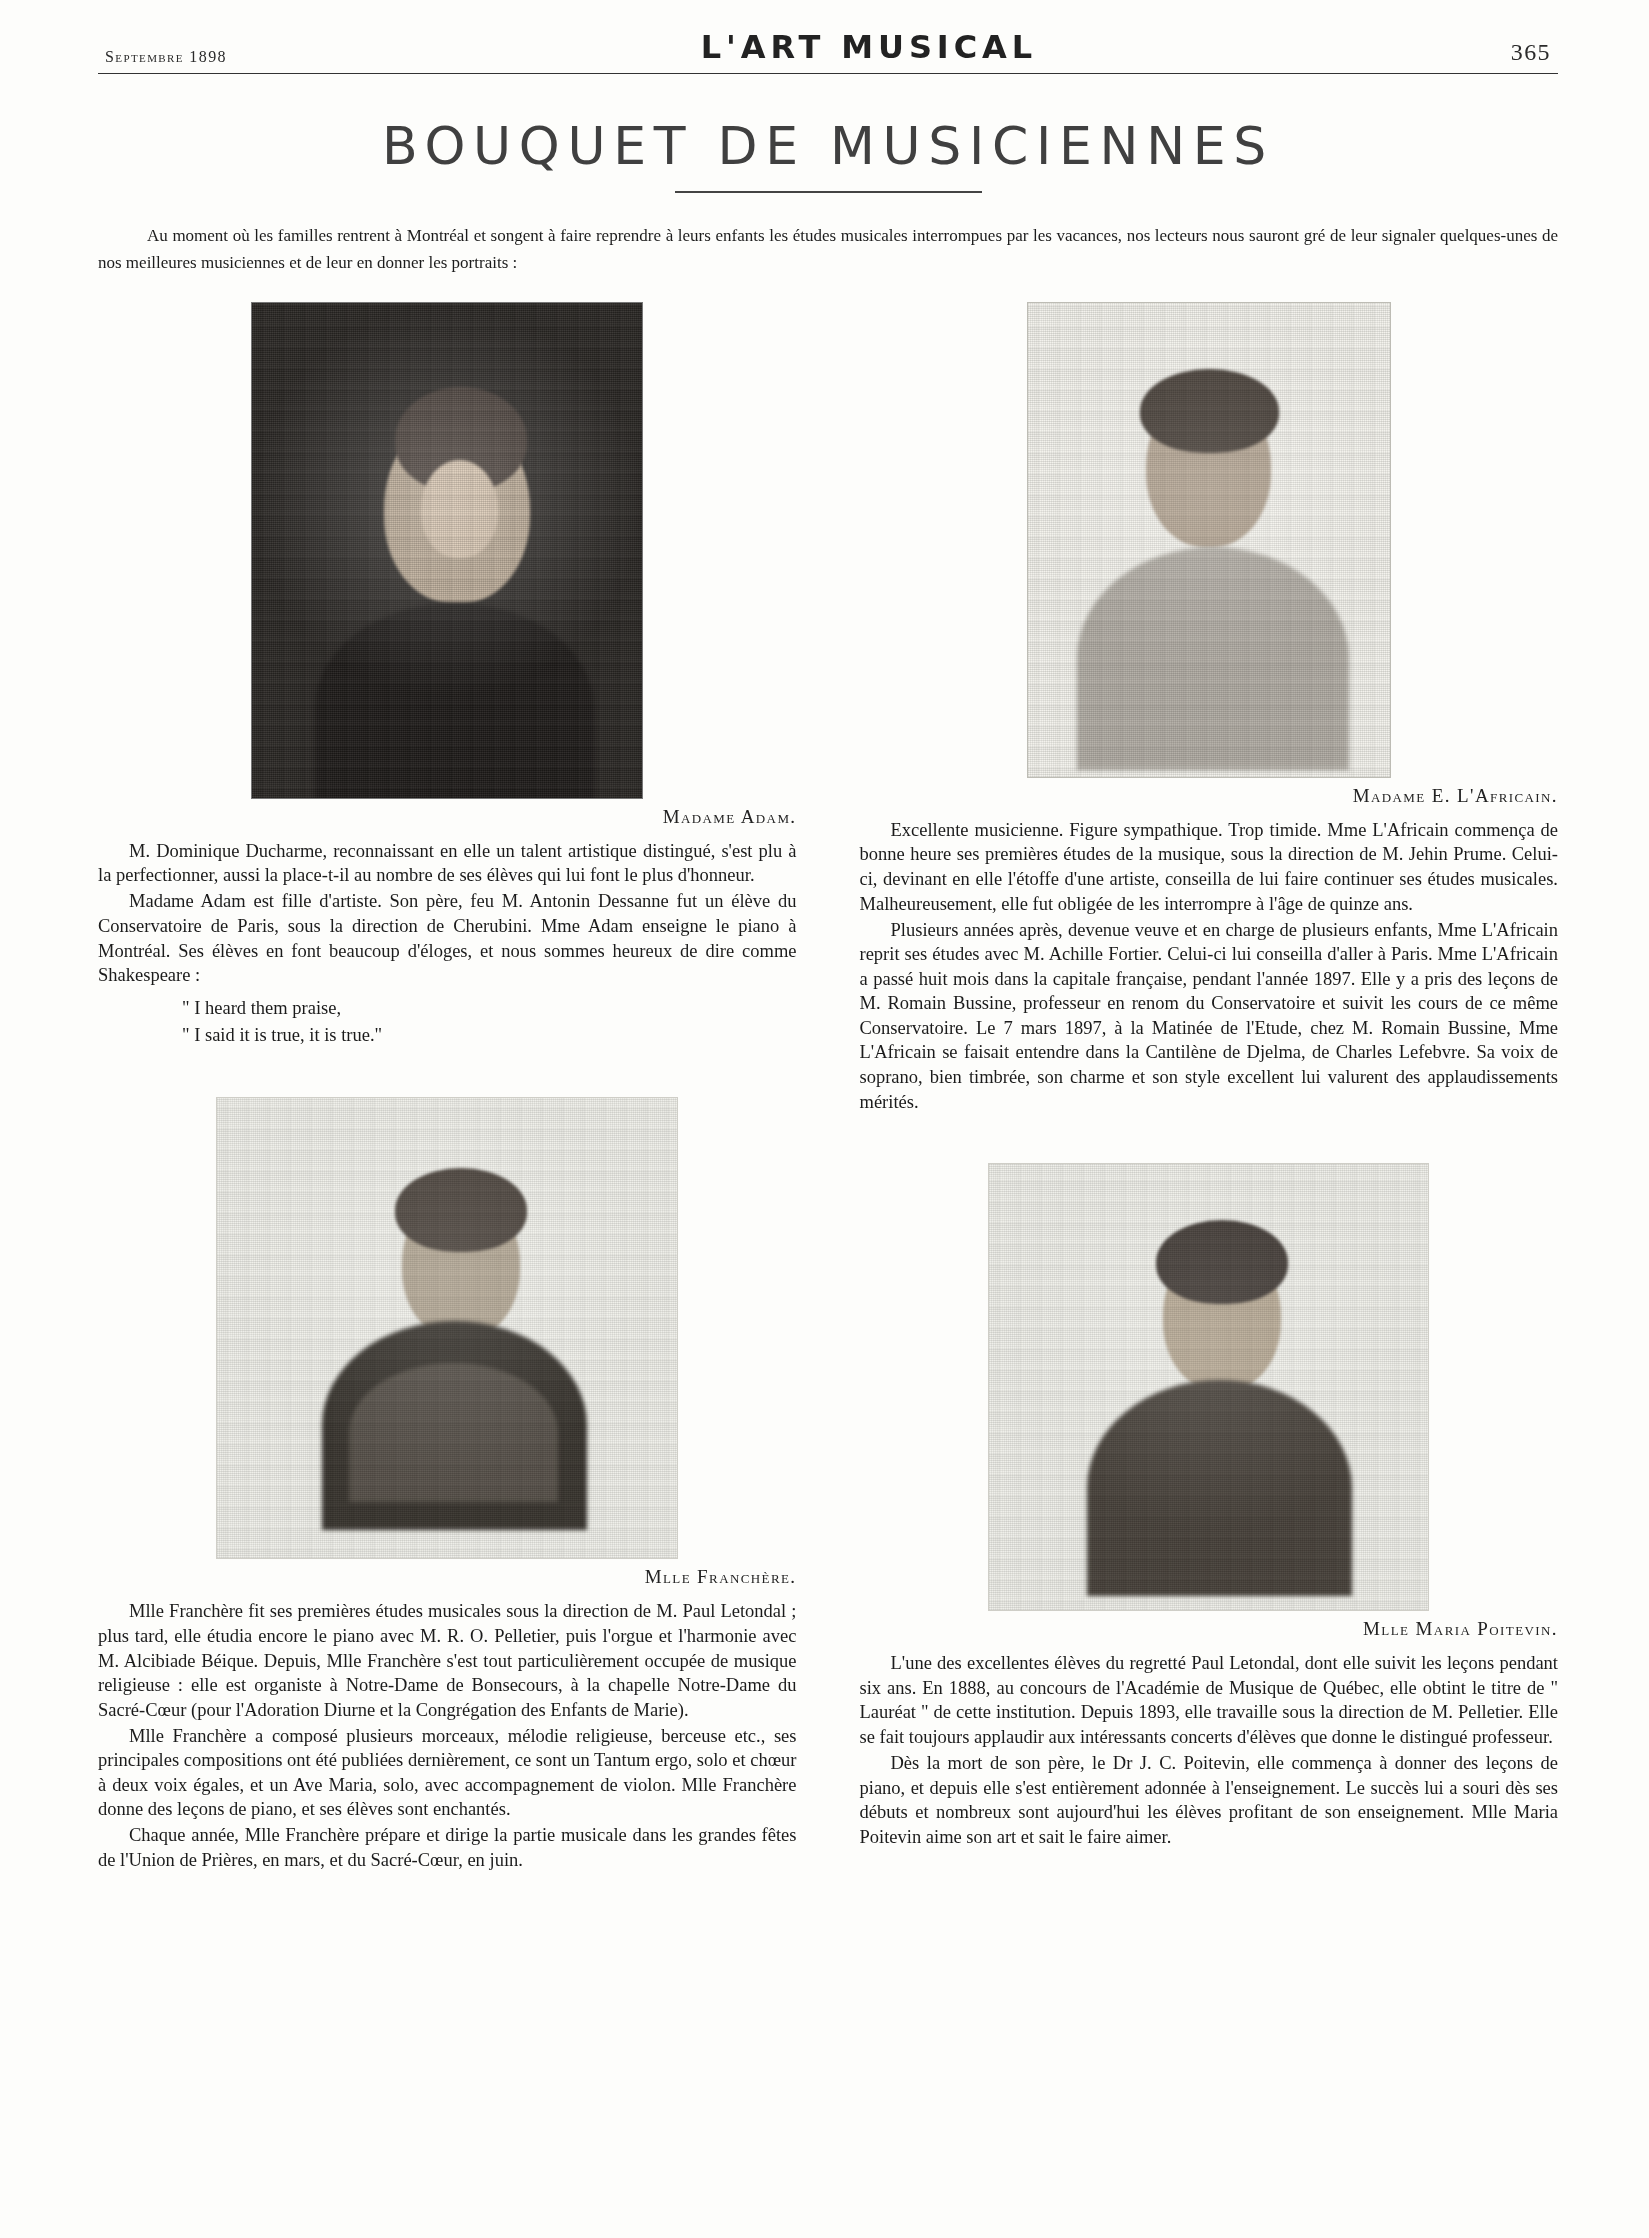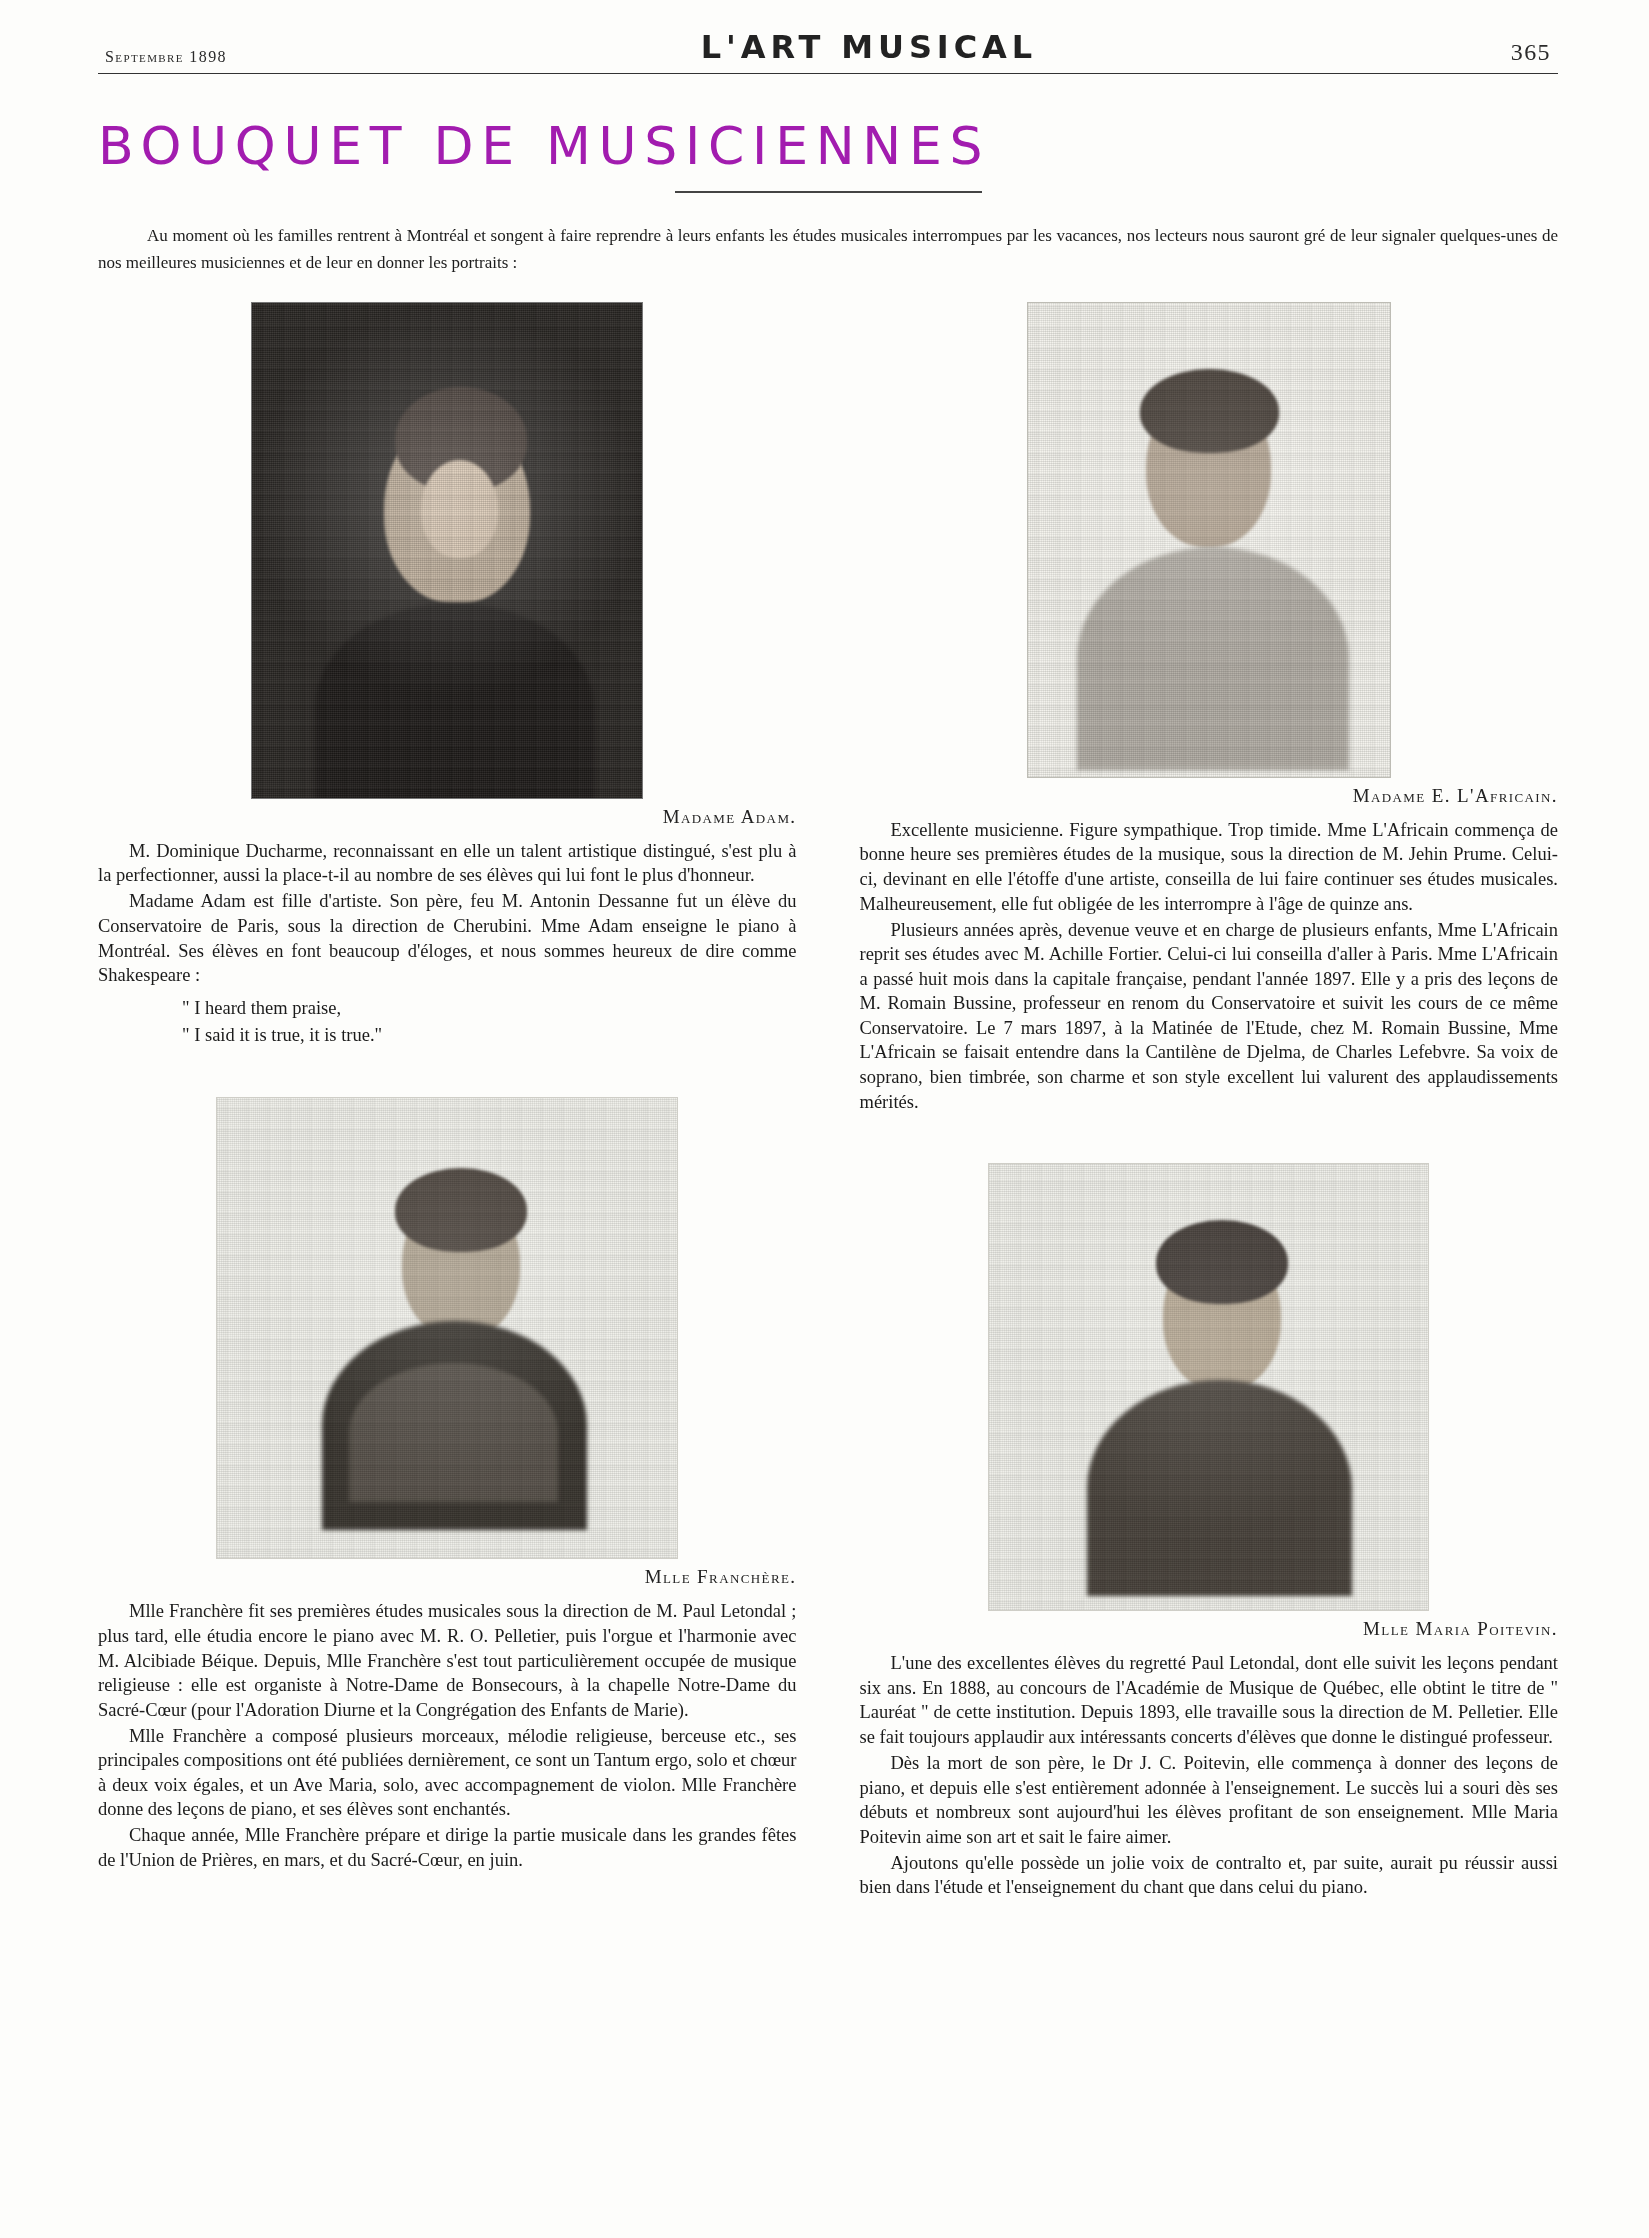--- a/index.html
+++ b/index.html
@@ -48,25 +48,26 @@
     letter-spacing: 1.4px;
     color: #2a2a2a;
   }
   .rule {
     border-bottom: 1.4px solid #333;
     margin: 2.8px 0 42px 0;
   }
 
   
   .article-title {
+    text-align: center;
     font-family: "DejaVu Sans", sans-serif;
     font-size: 52px;
     letter-spacing: 7.7px;
     font-weight: 400;
-    color: #a21caf;
+    color: #404040;
     margin: 7px 0 15.3px 0;
   }
   .title-rule {
     width: 307px;
     height: 1.4px;
     background: #444;
     margin: 0 auto 29px auto;
   }
 
   
@@ -235,20 +236,19 @@
             <div class="head" style="left:174px;top:77px;width:118px;height:150px;background:#b6a893;"></div>
             <div class="head" style="left:167px;top:56px;width:132px;height:84px;background:#443d38;"></div>
             <div class="shoulders" style="left:98px;top:216px;width:265px;height:216px;background:#4a443d;"></div>
             <div class="grain" style="opacity:.5;"></div>
           </div>
         </div>
         <div class="figure-caption">Mlle Maria Poitevin.</div>
         <div class="body-text">
           <p>L'une des excellentes élèves du regretté Paul Letondal, dont elle suivit les leçons pendant six ans. En 1888, au concours de l'Académie de Musique de Québec, elle obtint le titre de " Lauréat " de cette institution. Depuis 1893, elle travaille sous la direction de M. Pelletier. Elle se fait toujours applaudir aux intéressants concerts d'élèves que donne le distingué professeur.</p>
           <p>Dès la mort de son père, le Dr J. C. Poitevin, elle commença à donner des leçons de piano, et depuis elle s'est entièrement adonnée à l'enseignement. Le succès lui a souri dès ses débuts et nombreux sont aujourd'hui les élèves profitant de son enseignement. Mlle Maria Poitevin aime son art et sait le faire aimer.</p>
-          <p>Ajoutons qu'elle possède un jolie voix de contralto et, par suite, aurait pu réussir aussi bien dans l'étude et l'enseignement du chant que dans celui du piano.</p>
         </div>
       </div>
 
     </div>
   </div>
 </div>
 
 
 </body></html>

